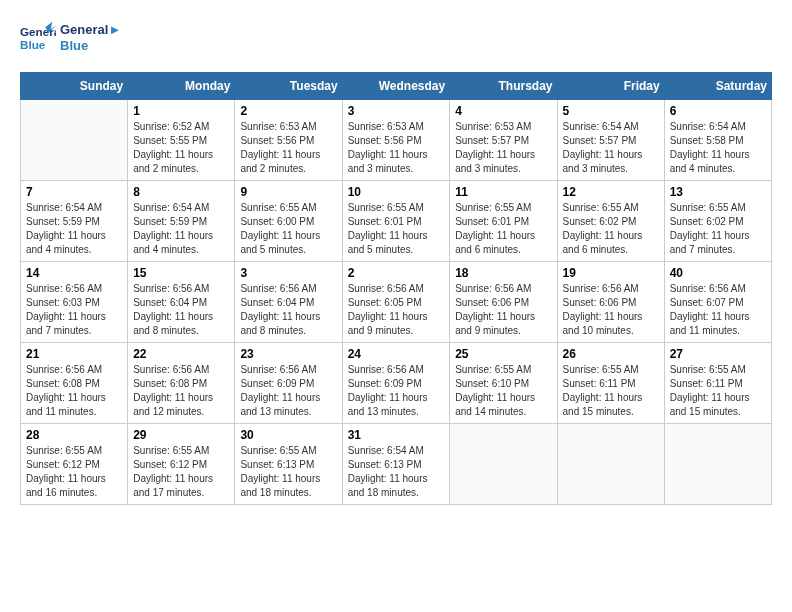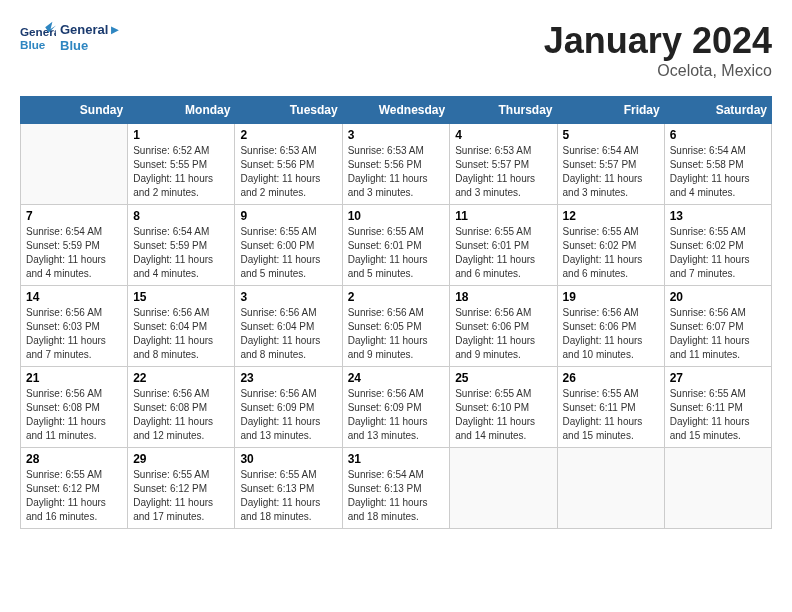--- a/index.html
+++ b/index.html
@@ -82,24 +82,20 @@
       <text x="0" y="32" font-size="13" font-weight="bold" fill="#2e86c1">Blue</text>
       <polygon points="28,8 36,2 34,10 40,6 32,14" fill="#2e86c1"></polygon>
     </svg>
     <div style="display:flex;flex-direction:column;justify-content:center;">
       <div style="font-size:13px;font-weight:bold;color:#1a3a6e;line-height:1.15;">
         <span style="color:#1a3a6e;">General</span><span style="color:#2e86c1;">►</span>
       </div>
       <div style="font-size:13px;font-weight:bold;color:#2e86c1;">Blue</div>
     </div>
   </div>
-  <div class="title-area">
-    <div class="month-title">January 2024</div>
-    <div class="location">Ocelota, Mexico</div>
-  </div>
 </div>
 
 <table class="calendar">
   <thead>
     <tr>
     <th>Sunday</th>
         <th>Monday</th>
         <th>Tuesday</th>
         <th>Wednesday</th>
         <th>Thursday</th>
@@ -184,21 +180,21 @@
         </td>
         <td>
           <div class="day-num">18</div>
           <div class="day-info">Sunrise: 6:56 AM<br>Sunset: 6:06 PM<br>Daylight: 11 hours<br>and 9 minutes.</div>
         </td>
         <td>
           <div class="day-num">19</div>
           <div class="day-info">Sunrise: 6:56 AM<br>Sunset: 6:06 PM<br>Daylight: 11 hours<br>and 10 minutes.</div>
         </td>
         <td>
-          <div class="day-num">20</div>
+          <div class="day-num">40</div>
           <div class="day-info">Sunrise: 6:56 AM<br>Sunset: 6:07 PM<br>Daylight: 11 hours<br>and 11 minutes.</div>
         </td>
       </tr>
       <tr>
         <td>
           <div class="day-num">21</div>
           <div class="day-info">Sunrise: 6:56 AM<br>Sunset: 6:08 PM<br>Daylight: 11 hours<br>and 11 minutes.</div>
         </td>
         <td>
           <div class="day-num">22</div>

